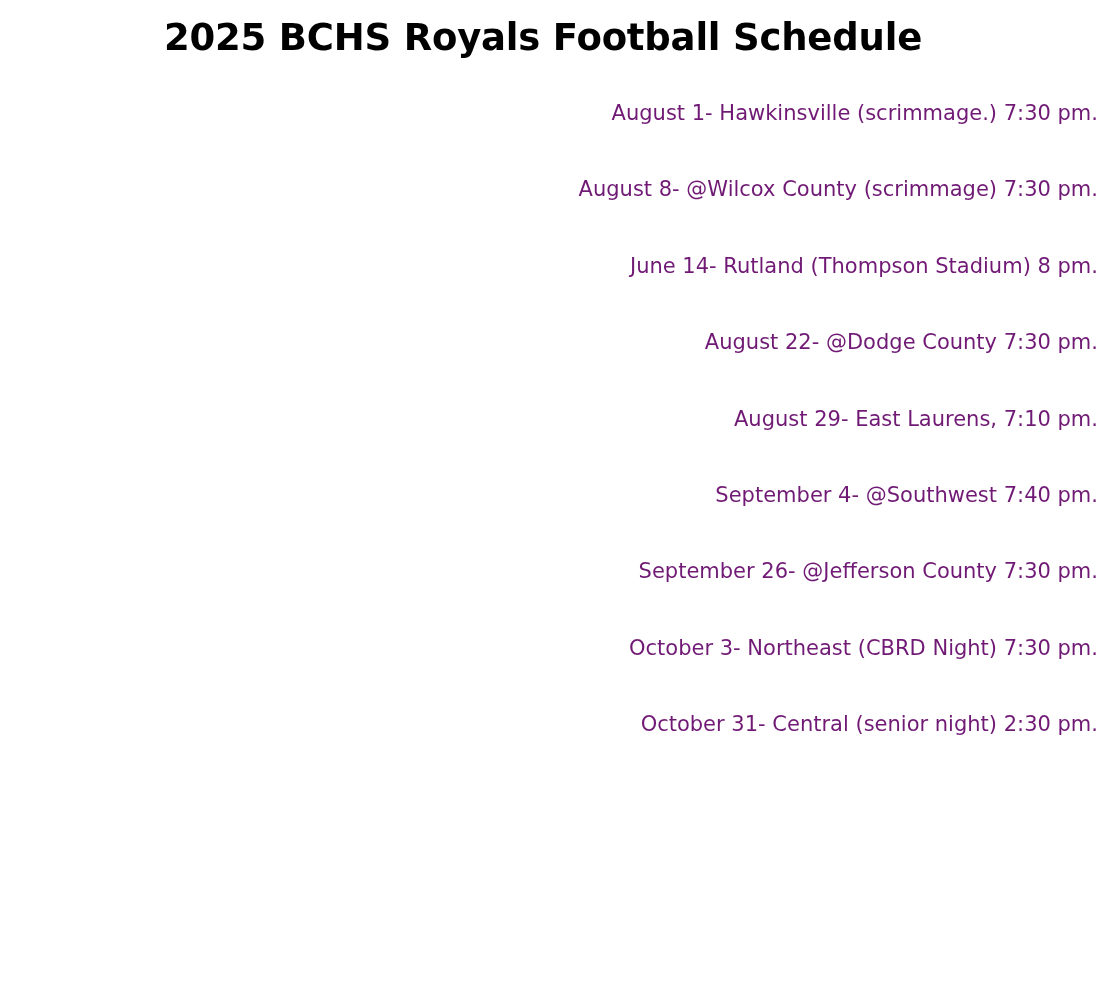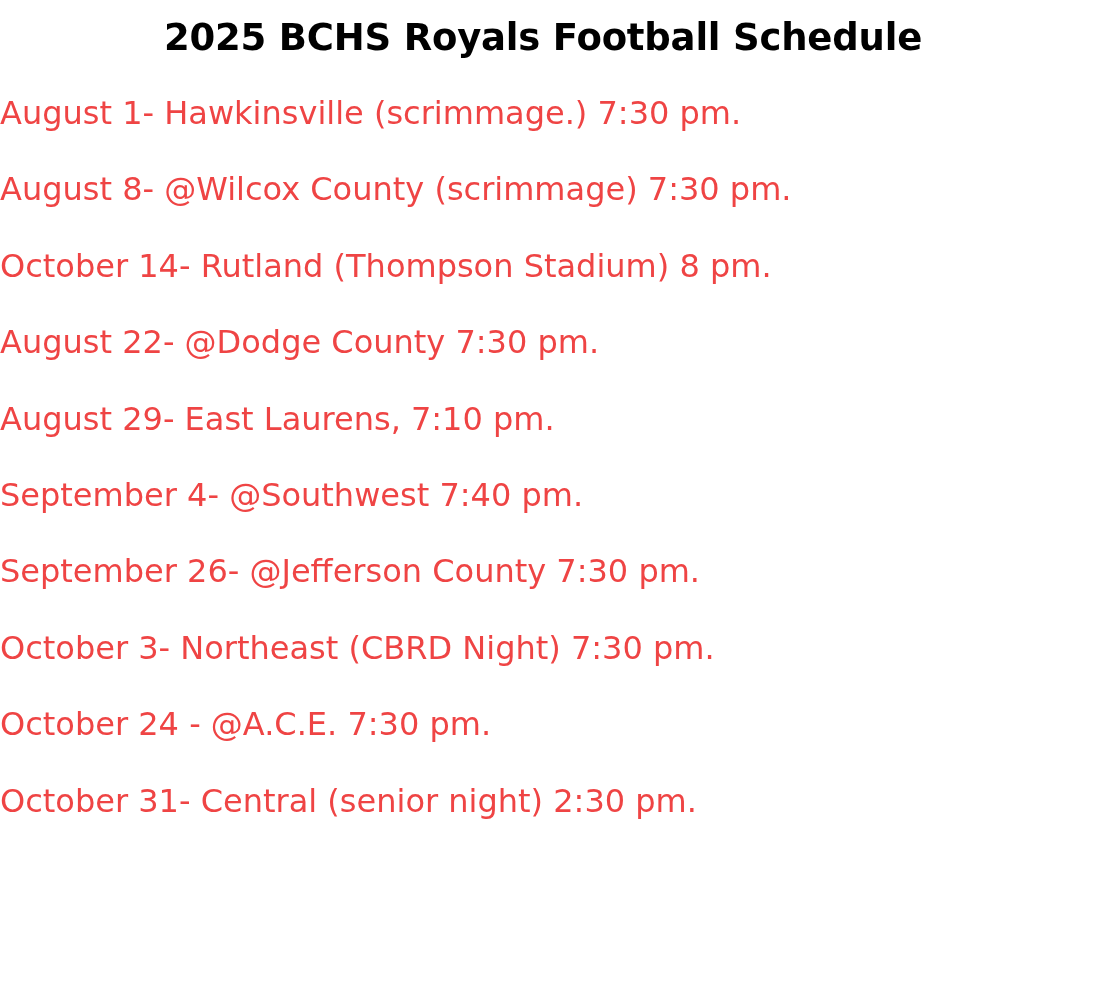--- a/index.html
+++ b/index.html
@@ -42,50 +42,49 @@
 
   .schedule-list {
     list-style: none;
     margin: 0;
     padding: 0;
     display: block;
   }
 
   .schedule-row {
     display: block;
-    text-align: left;
+    text-align: right;
     font-family: "DejaVu Sans", "Liberation Sans", sans-serif;
     font-weight: 400;
-    font-size: 32px;
+    font-size: 21px;
     line-height: 76.4px;
-    color: #ef4444;
+    color: #701a75;
     white-space: nowrap;
     margin: 0;
     padding: 0;
   }
 
   .schedule-row:first-child {
     padding-top: 15px;
   }
 </style>
 </head>
 <body>
 
 <div id="schedule-page">
 
   <h1 class="page-title">2025 BCHS Royals Football Schedule</h1>
 
   <div class="schedule-list">
 
     <div class="schedule-row">August 1- Hawkinsville (scrimmage.) 7:30 pm.</div>
     <div class="schedule-row">August 8- @Wilcox County (scrimmage) 7:30 pm.</div>
-    <div class="schedule-row">October 14- Rutland (Thompson Stadium) 8 pm.</div>
+    <div class="schedule-row">June 14- Rutland (Thompson Stadium) 8 pm.</div>
     <div class="schedule-row">August 22- @Dodge County 7:30 pm.</div>
     <div class="schedule-row">August 29- East Laurens, 7:10 pm.</div>
     <div class="schedule-row">September 4- @Southwest 7:40 pm.</div>
     <div class="schedule-row">September 26- @Jefferson County 7:30 pm.</div>
     <div class="schedule-row">October 3- Northeast (CBRD Night) 7:30 pm.</div>
-    <div class="schedule-row">October 24 - @A.C.E. 7:30 pm.</div>
     <div class="schedule-row">October 31- Central (senior night) 2:30 pm.</div>
 
   </div>
 
 </div>
 
 </body></html>

